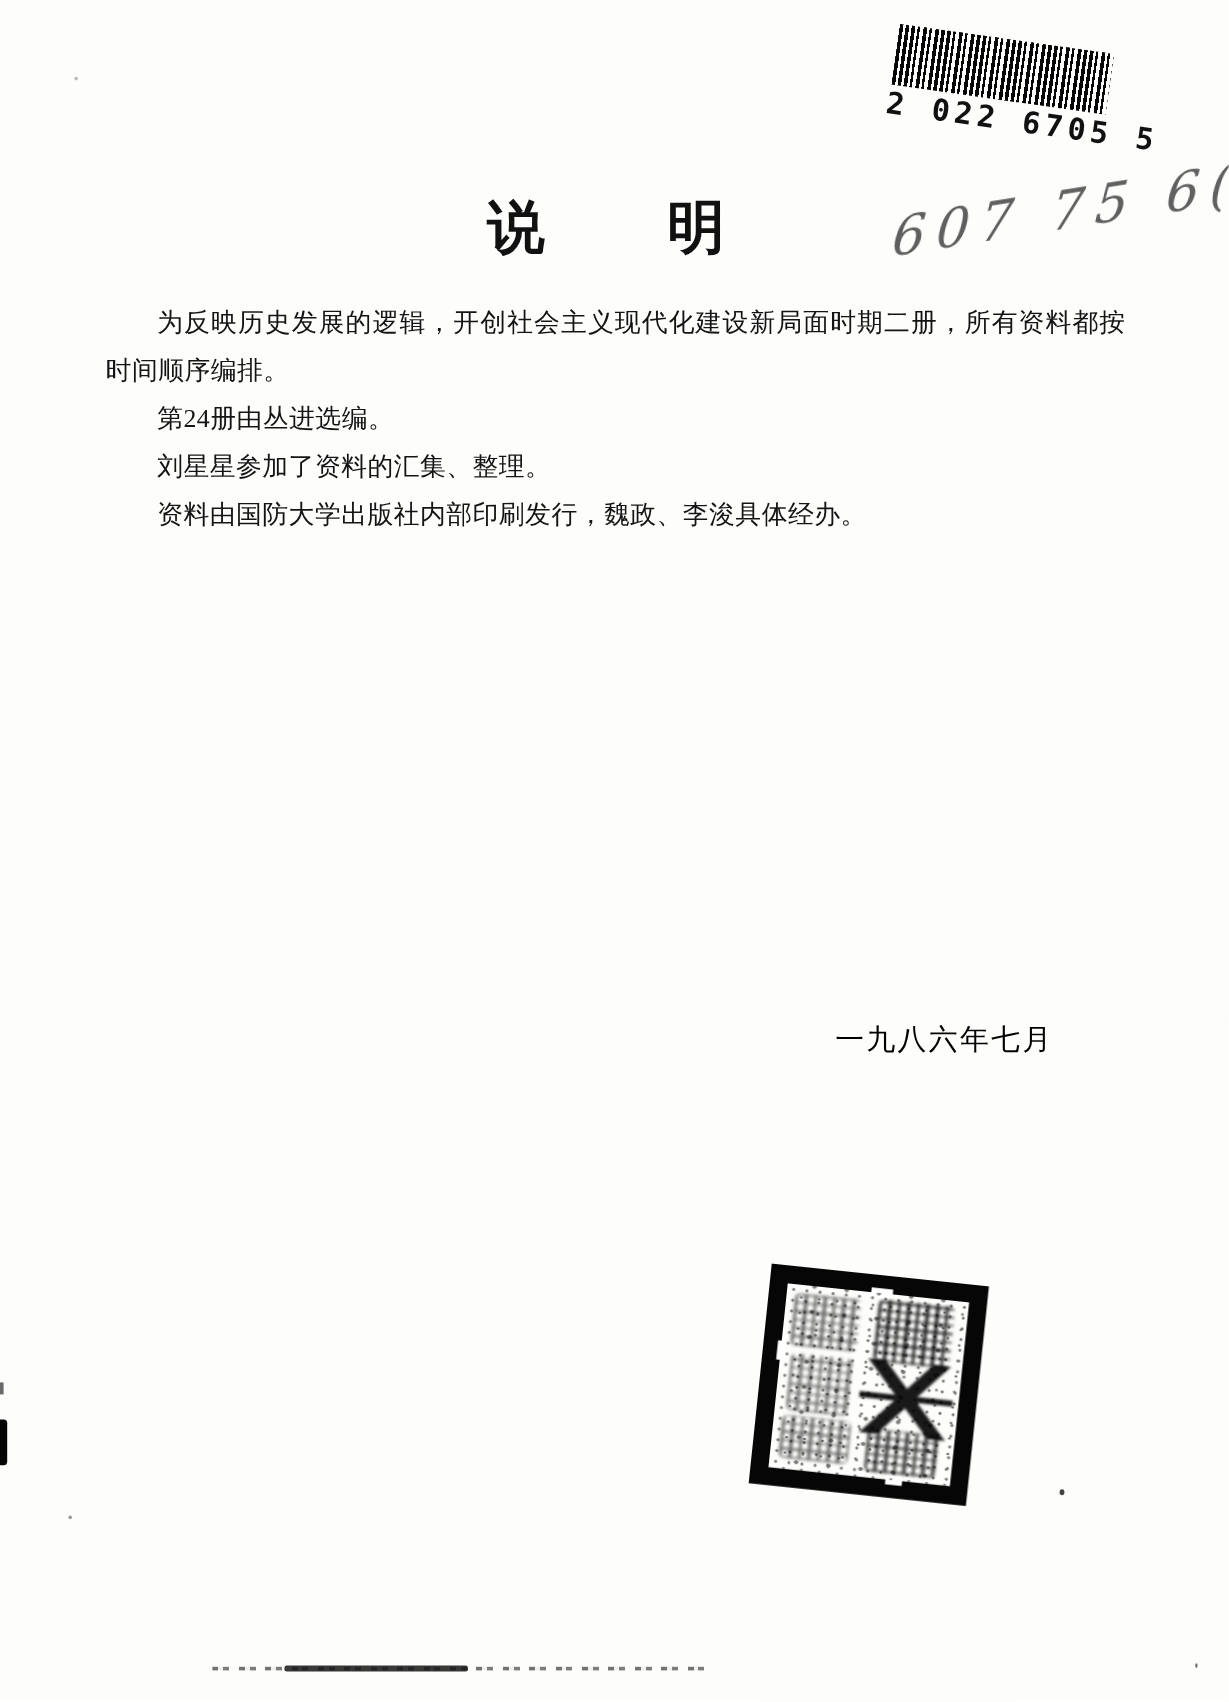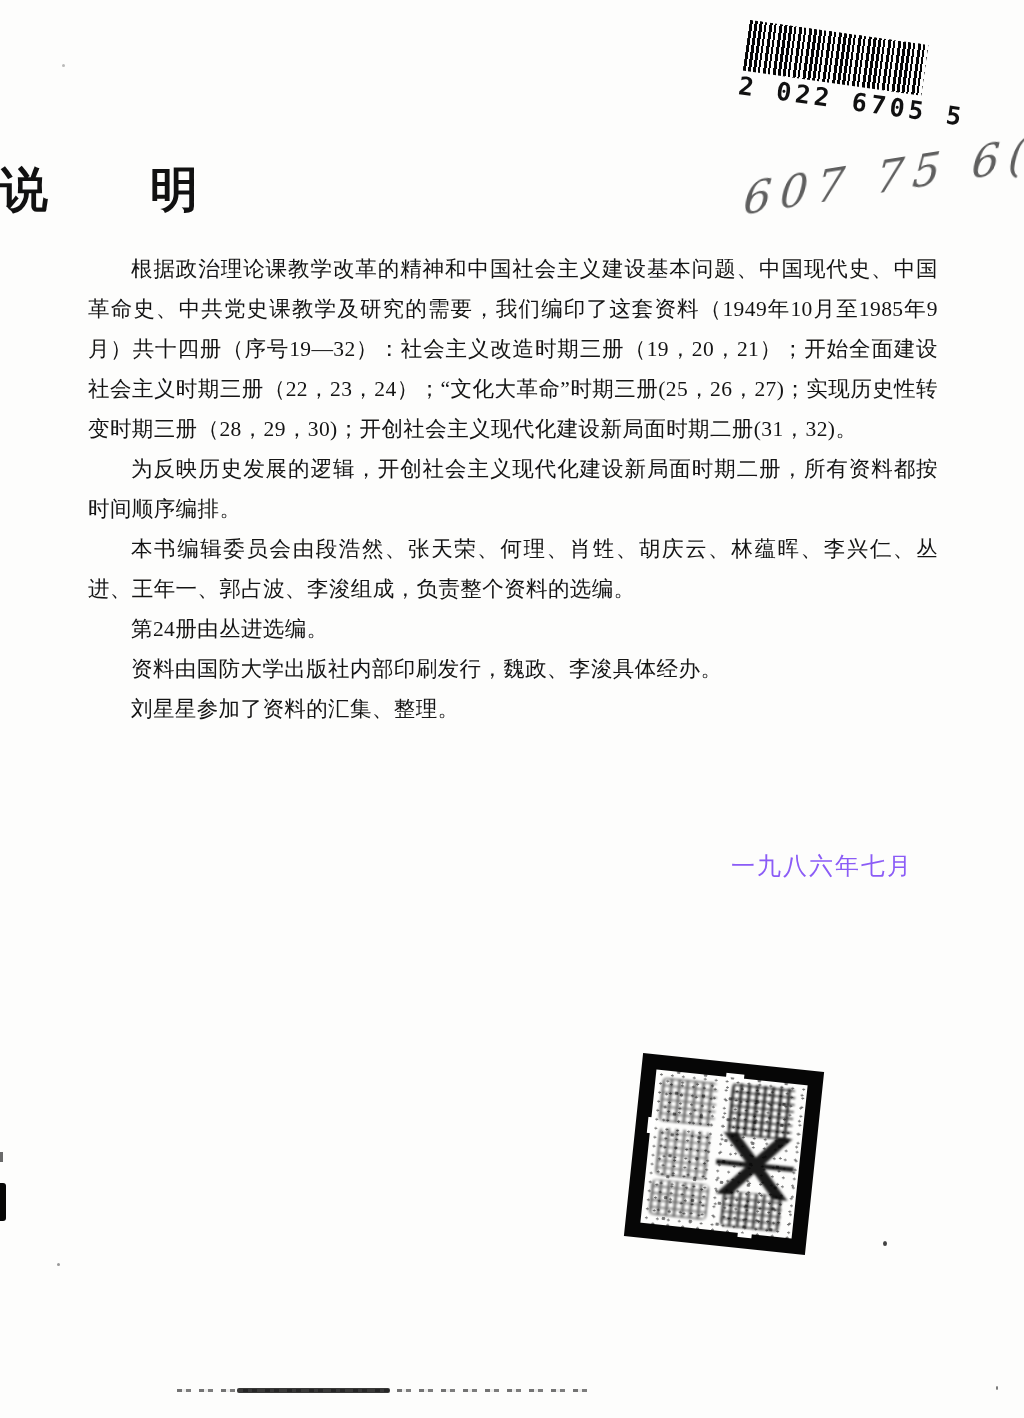--- a/index.html
+++ b/index.html
@@ -17,38 +17,38 @@
       repeating-linear-gradient(90deg,#060606 0 2px,transparent 2px 5px),
       repeating-linear-gradient(90deg,#060606 0 3px,transparent 3px 10px),
       repeating-linear-gradient(90deg,transparent 0 6px,#060606 6px 8px,transparent 8px 15px);
   }
   .barcode-digits{position:absolute;left:-6px;bottom:-4px;
     background:#fdfdfc;padding:1px 4px;
     font-family:"DejaVu Sans Mono","Liberation Mono",monospace;
     font-size:25px;font-weight:600;letter-spacing:4px;color:#111;white-space:nowrap;}
 
   
-  .title{position:absolute;left:0;top:158px;width:1012px;text-align:left;
+  .title{position:absolute;left:0;top:158px;width:1012px;text-align:center;
     font-size:48px;font-weight:700;letter-spacing:2px;color:#111;}
 
   
   .handnote{position:absolute;left:742px;top:150px;width:300px;
     font-family:"DejaVu Serif",serif;font-style:italic;font-weight:400;
     font-size:44px;color:#3d3d3d;letter-spacing:9px;white-space:nowrap;
     transform:rotate(-9deg) skewX(-14deg);opacity:.82;filter:blur(.4px);}
 
   
   .body-text{position:absolute;left:88px;top:249px;width:850px;
     font-size:21.5px;line-height:40px;font-weight:500;
     text-align:justify;letter-spacing:.4px;color:#141414;}
   .body-text p{margin:0;text-indent:2em;}
 
   
   .dateline{position:absolute;left:696px;top:850px;
-    font-size:24px;letter-spacing:2px;color:#8b5cf6;margin-left:35px;}
+    font-size:24px;letter-spacing:2px;color:#000000;}
 
   
   .seal{position:absolute;left:633px;top:1062px;width:182px;height:184px;
     transform:rotate(6deg);transform-origin:center;filter:blur(.5px) contrast(1.05);}
   .seal-frame{position:absolute;inset:0;border:15px solid #0c0c0c;box-sizing:border-box;}
   .seal-frame .notch{position:absolute;background:#fdfdfc;}
   .n1{left:-3px;top:48px;width:7px;height:16px;}
   .n2{left:70px;top:-4px;width:18px;height:8px;}
   .n3{right:40px;bottom:-4px;width:14px;height:8px;}
   .seal-speckle{position:absolute;inset:15px;opacity:.55;
@@ -97,26 +97,24 @@
   <div class="barcode">
     <div class="barcode-bars"></div>
     <div class="barcode-digits">2 022 6705 5</div>
   </div>
 
   <div class="title">说　　明</div>
 
   <div class="handnote">607 75 6(</div>
 
   <div class="body-text">
-    <p>根据政治理论课教学改革的精神和中国社会主义建设基本问题、中国现代史、中国革命史、中共党史课教学及研究的需要，我们编印了这套资料（1949年10月至1985年9月）共十四册（序号19—32）：社会主义改造时期三册（19，20，21）；开始全面建设社会主义时期三册（22，23，24）；“文化大革命”时期三册(25，26，27)；实现历史性转变时期三册（28，29，30)；开创社会主义现代化建设新局面时期二册(31，32)。</p>
     <p>为反映历史发展的逻辑，开创社会主义现代化建设新局面时期二册，所有资料都按时间顺序编排。</p>
-    <p>本书编辑委员会由段浩然、张天荣、何理、肖甡、胡庆云、林蕴晖、李兴仁、丛进、王年一、郭占波、李浚组成，负责整个资料的选编。</p>
     <p>第24册由丛进选编。</p>
+    <p>刘星星参加了资料的汇集、整理。</p>
     <p>资料由国防大学出版社内部印刷发行，魏政、李浚具体经办。</p>
-    <p>刘星星参加了资料的汇集、整理。</p>
   </div>
 
   <div class="dateline">一九八六年七月</div>
 
   <div class="seal">
     <div class="seal-frame">
       <div class="notch n1"></div>
       <div class="notch n2"></div>
       <div class="notch n3"></div>
     </div>

